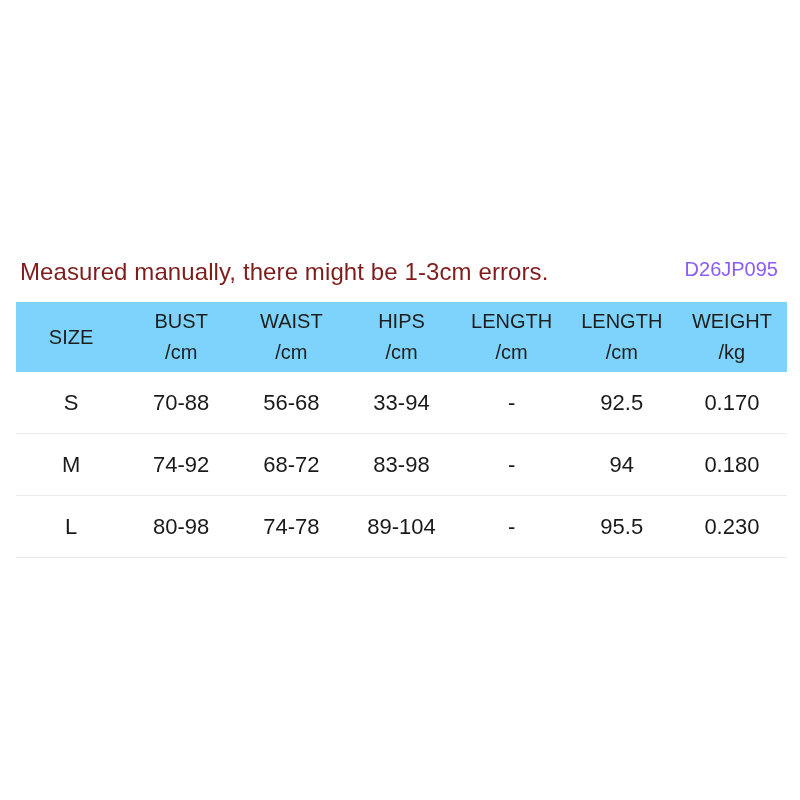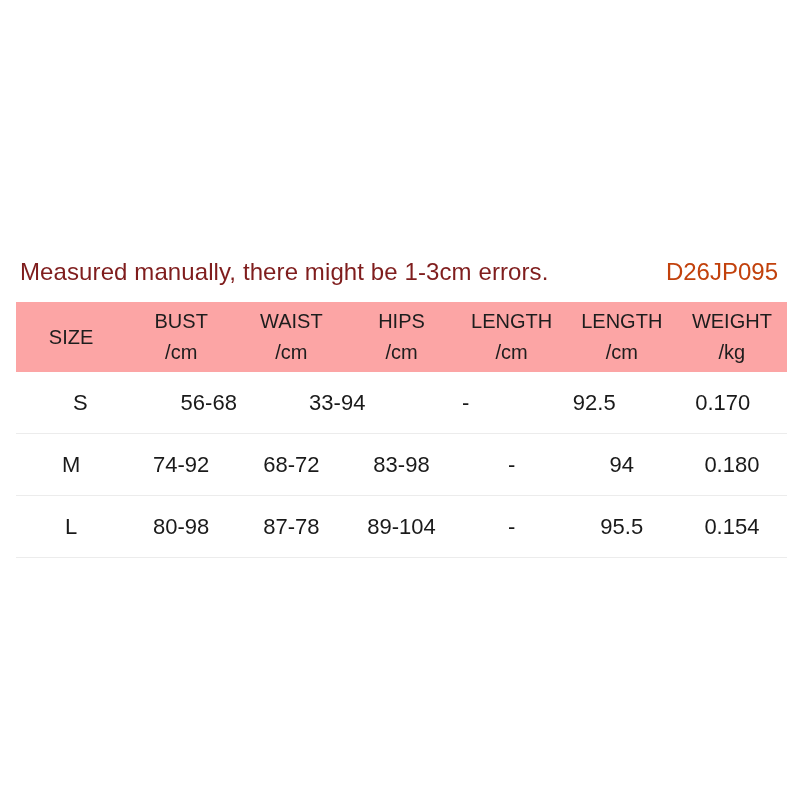--- a/index.html
+++ b/index.html
@@ -1,20 +1,20 @@
 <!DOCTYPE html>
 <html><head>
 <meta charset="utf-8">
 <style>
   html, body { margin:0; padding:0; background:#ffffff; }
   body { width:800px; height:800px; position:relative; font-family:"Liberation Sans", "DejaVu Sans", sans-serif; color:#1a1a1a; overflow:hidden; }
   .note { position:absolute; left:20px; top:258px; font-size:24px; color:#7f1d1d; letter-spacing:0.1px; }
-  .code { position:absolute; right:22px; top:258px; font-size:24px; color:#c2410c; }
+  .code { position:absolute; right:22px; top:258px; font-size:20px; color:#8b5cf6; }
   .table { position:absolute; left:16px; top:302px; width:771px; }
-  .thead { height:70px; background:#fca5a5; display:flex; }
+  .thead { height:70px; background:#7dd3fc; display:flex; }
   .th { flex:1; display:flex; flex-direction:column; align-items:center; justify-content:center; font-size:20px; color:#1d1d1d; line-height:31px; }
   .row { height:61px; display:flex; border-bottom:1.5px solid #ececec; }
   .td { flex:1; display:flex; align-items:center; justify-content:center; font-size:22px; color:#1a1a1a; }
 </style>
 </head>
 <body>
 
 <div class="note">Measured manually, there might be 1-3cm errors.</div>
 <div class="code">D26JP095</div>
 
@@ -44,37 +44,38 @@
       <span>/cm</span>
     </div>
     <div class="th">
       <span>WEIGHT</span>
       <span>/kg</span>
     </div>
   </div>
 
   <div class="row">
     <div class="td">S</div>
+    <div class="td">70-88</div>
     <div class="td">56-68</div>
     <div class="td">33-94</div>
     <div class="td">-</div>
     <div class="td">92.5</div>
     <div class="td">0.170</div>
   </div>
   <div class="row">
     <div class="td">M</div>
     <div class="td">74-92</div>
     <div class="td">68-72</div>
     <div class="td">83-98</div>
     <div class="td">-</div>
     <div class="td">94</div>
     <div class="td">0.180</div>
   </div>
   <div class="row">
     <div class="td">L</div>
     <div class="td">80-98</div>
-    <div class="td">87-78</div>
+    <div class="td">74-78</div>
     <div class="td">89-104</div>
     <div class="td">-</div>
     <div class="td">95.5</div>
-    <div class="td">0.154</div>
+    <div class="td">0.230</div>
   </div>
 </div>
 
 </body></html>

